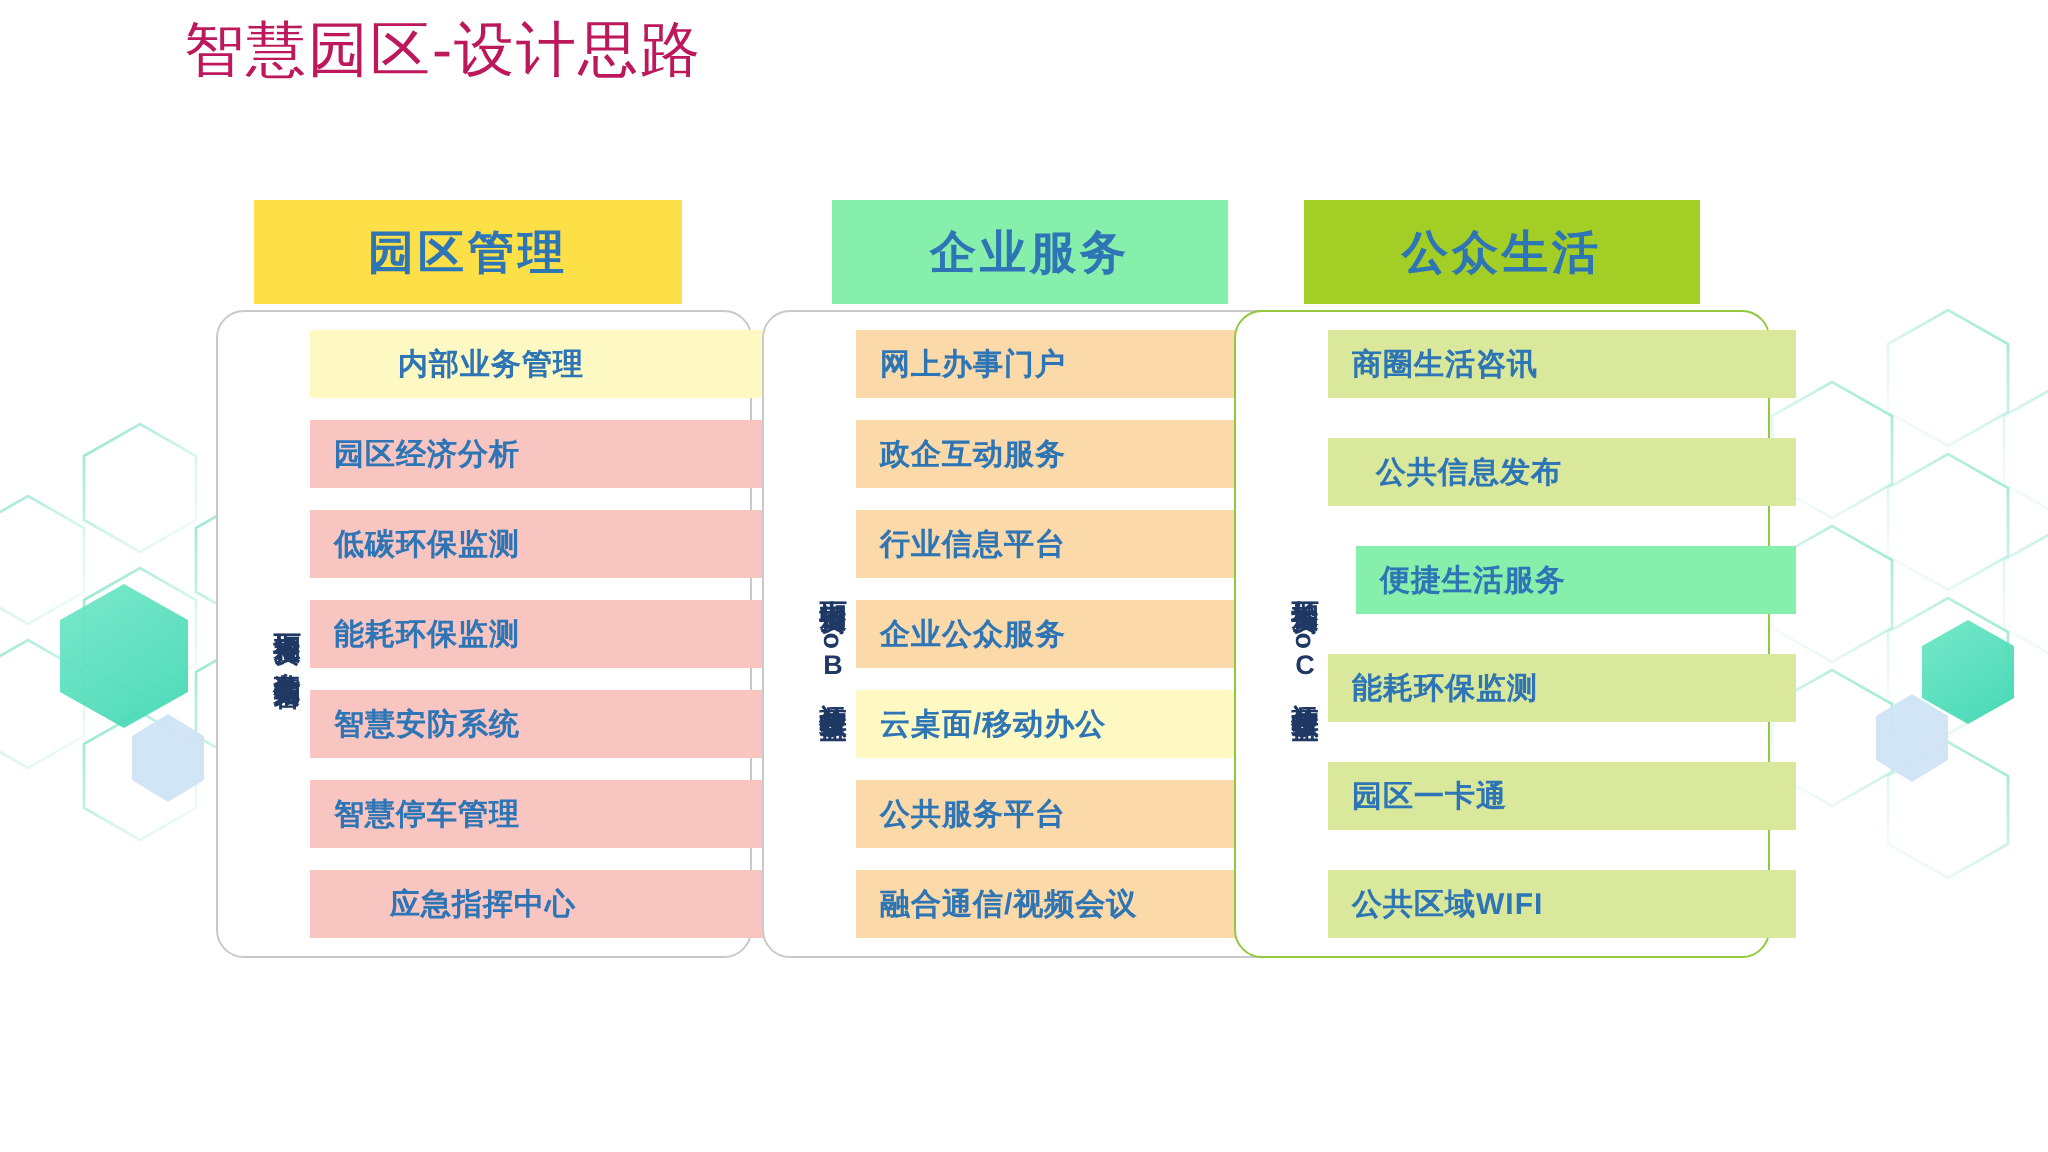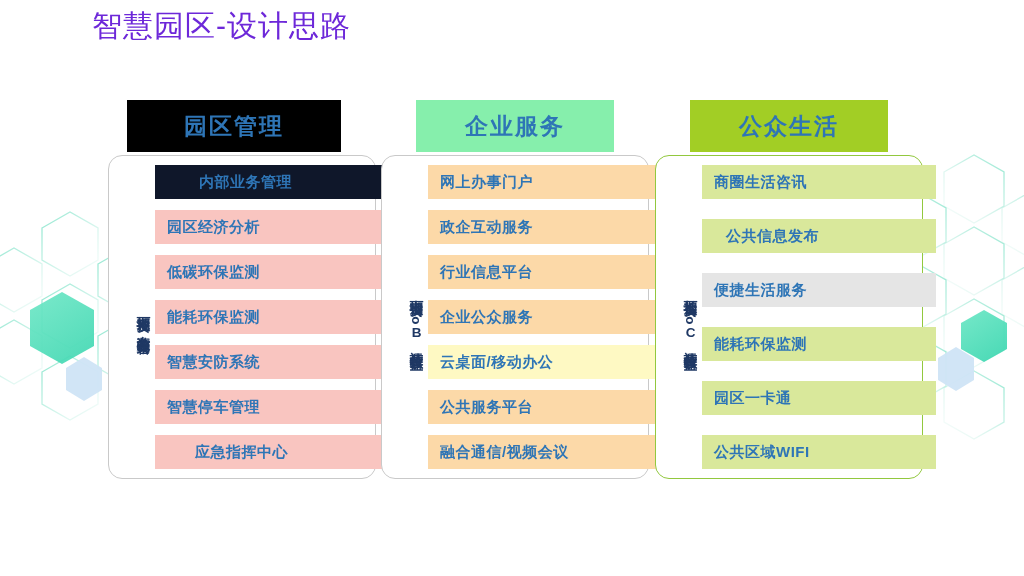--- a/index.html
+++ b/index.html
@@ -56,21 +56,21 @@
     height: 576px;
     z-index: 3;
   }
 
   .column {
     position: absolute;
     top: 100px;
   }
   .column.col-0 { left: 108px; width: 268px; }
   .column.col-1 { left: 381px; width: 268px; }
-  .column.col-2 { left: 655px; width: 268px; }
+  .column.col-2 { left: 617px; width: 268px; }
 
   .col-header {
     height: 52px;
     margin: 0 35px;
     display: flex;
     align-items: center;
     justify-content: center;
     font-size: 23px;
     font-weight: bold;
     color: #2E75B6;
@@ -187,35 +187,35 @@
       <polygon points="886,280 916,263 946,280 946,314 916,331 886,314"></polygon>
       <polygon points="1002,208 1032,191 1062,208 1062,242 1032,259 1002,242"></polygon>
       <polygon points="1002,280 1032,263 1062,280 1062,314 1032,331 1002,314"></polygon>
       <polygon points="944,388 974,371 1004,388 1004,422 974,439 944,422"></polygon>
       <polygon points="886,352 916,335 946,352 946,386 916,403 886,386"></polygon>
     </g>
     <polygon points="961,323 984,310 1007,323 1007,349 984,362 961,349" fill="url(#tealfill)" opacity="0.95"></polygon>
     <polygon points="938,358 956,347 974,358 974,380 956,391 938,380" fill="#CFE4F5" opacity="0.95"></polygon>
   </svg>
 
-  <div class="slide-title" style="color: #6d28d9;">智慧园区-设计思路</div>
+  <div class="slide-title" style="color: #be185d;">智慧园区-设计思路</div>
 
   <div class="columns">
 
     <div class="column col-0">
-      <div class="col-header" style="background: #000000; margin-left: 19px;">园区管理</div>
+      <div class="col-header" style="background: #fde047; margin-left: 19px;">园区管理</div>
       <div class="col-card" style="border-color: rgb(201, 201, 201);">
         <div class="card-inner">
           <div class="side-label">
             <span>短期投资</span>
               <span>—</span>
               <span>套装方案销售</span>
           </div>
           <div class="items">
-            <div class="item-pill" style="background: #0f172a; padding-left: 44px;">内部业务管理</div>
+            <div class="item-pill" style="background: #fef9c3; padding-left: 44px;">内部业务管理</div>
             <div class="item-pill" style="background: rgb(249, 197, 192);">园区经济分析</div>
             <div class="item-pill" style="background: rgb(249, 197, 192);">低碳环保监测</div>
             <div class="item-pill" style="background: rgb(249, 197, 192);">能耗环保监测</div>
             <div class="item-pill" style="background: rgb(249, 197, 192);">智慧安防系统</div>
             <div class="item-pill" style="background: rgb(249, 197, 192);">智慧停车管理</div>
             <div class="item-pill" style="background: rgb(249, 197, 192); padding-left: 40px;">应急指挥中心</div>
           </div>
         </div>
       </div>
     </div>
@@ -249,21 +249,21 @@
         <div class="card-inner">
           <div class="side-label">
             <span>长期投资</span>
               <span>—</span>
               <span class="lat">To</span>
               <span>C运营持续收益</span>
           </div>
           <div class="items">
             <div class="item-pill" style="background: rgb(217, 232, 155);">商圈生活咨讯</div>
             <div class="item-pill" style="background: rgb(217, 232, 155); padding-left: 24px;">公共信息发布</div>
-            <div class="item-pill" style="background: #e5e5e5;">便捷生活服务</div>
+            <div class="item-pill" style="background: #86efac; margin-left: 14px;">便捷生活服务</div>
             <div class="item-pill" style="background: rgb(217, 232, 155);">能耗环保监测</div>
             <div class="item-pill" style="background: rgb(217, 232, 155);">园区一卡通</div>
             <div class="item-pill" style="background: rgb(217, 232, 155);">公共区域WIFI</div>
           </div>
         </div>
       </div>
     </div>
 
   </div>
 </div>

